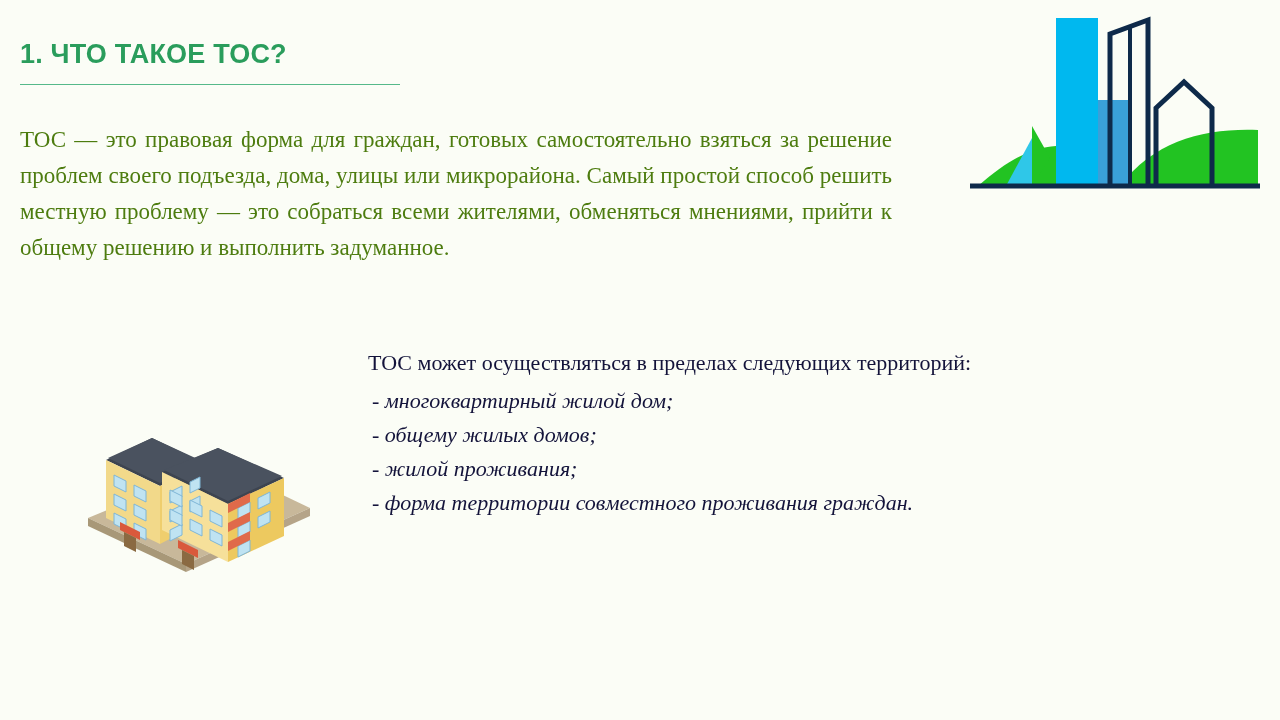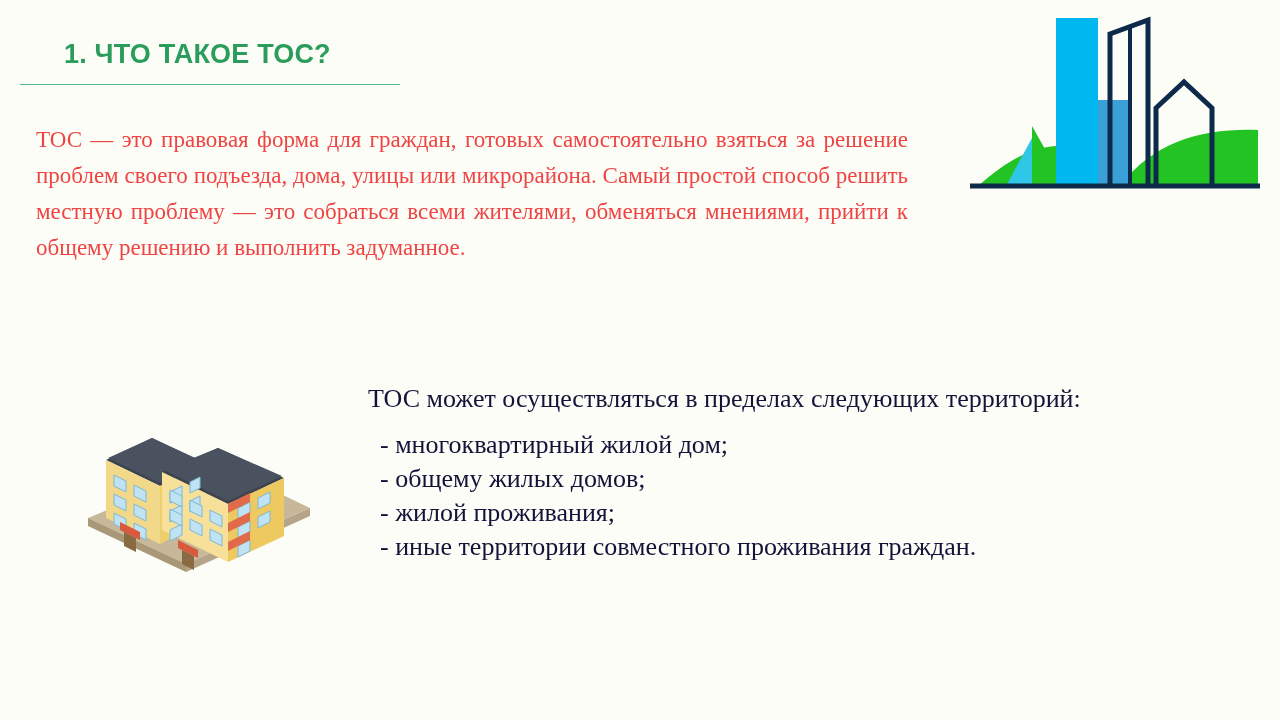--- a/index.html
+++ b/index.html
@@ -29,58 +29,58 @@
     width: 390px;
   }
   .slide-title {
     font-family: "Liberation Sans", sans-serif;
     font-weight: bold;
     font-size: 27px;
     color: #2a9d5c;
     letter-spacing: 0.2px;
     line-height: 1.1;
     white-space: nowrap;
-    margin-left: 44px;
   }
   .title-rule {
     margin-top: 14px;
     border-bottom: 1.5px solid #55b98a;
     width: 380px;
   }
 
   
   .intro-paragraph {
     position: absolute;
-    left: 36px;
+    left: 20px;
     top: 122px;
     width: 872px;
     font-size: 23px;
     line-height: 36px;
-    color: #ef4444;
+    color: #4d7c0f;
     text-align: justify;
     text-justify: inter-word;
   }
 
   
   .lower-block {
     position: absolute;
     left: 368px;
-    top: 382px;
+    top: 346px;
     width: 830px;
-    font-size: 26px;
+    font-size: 22px;
     line-height: 34px;
     color: #13133a;
   }
   .lower-block .lead {
     margin: 0 0 0 0;
   }
   .lower-block ul {
     list-style: none;
-    margin: 12px;
+    margin: 4px;
     padding: 0;
+    font-style: italic;
   }
   .lower-block li {
     margin: 0;
   }
 
   
   .city-logo {
     position: absolute;
     right: 20px;
     top: 8px;
@@ -108,21 +108,21 @@
   </div>
 
   <div class="intro-paragraph">ТОС — это правовая форма для граждан, готовых самостоятельно взяться за решение проблем своего подъезда, дома, улицы или микрорайона. Самый простой способ решить местную проблему — это собраться всеми жителями, обменяться мнениями, прийти к общему решению и выполнить задуманное.</div>
 
   <div class="lower-block">
     <p class="lead">ТОС может осуществляться в пределах следующих территорий:</p>
     <ul>
       <li>- многоквартирный жилой дом;</li>
       <li>- общему жилых домов;</li>
       <li>- жилой проживания;</li>
-      <li>- иные территории совместного проживания граждан.</li>
+      <li>- форма территории совместного проживания граждан.</li>
     </ul>
   </div>
 
   <div class="city-logo">
     <svg width="290" height="190" viewBox="0 0 290 190" xmlns="http://www.w3.org/2000/svg">
 
       <path d="M150 178 C 185 132, 235 120, 288 122 L288 178 Z" fill="#22c322"></path>
 
       <path d="M8 178 C 40 150, 62 140, 86 138 L86 178 Z" fill="#22c322"></path>
 

